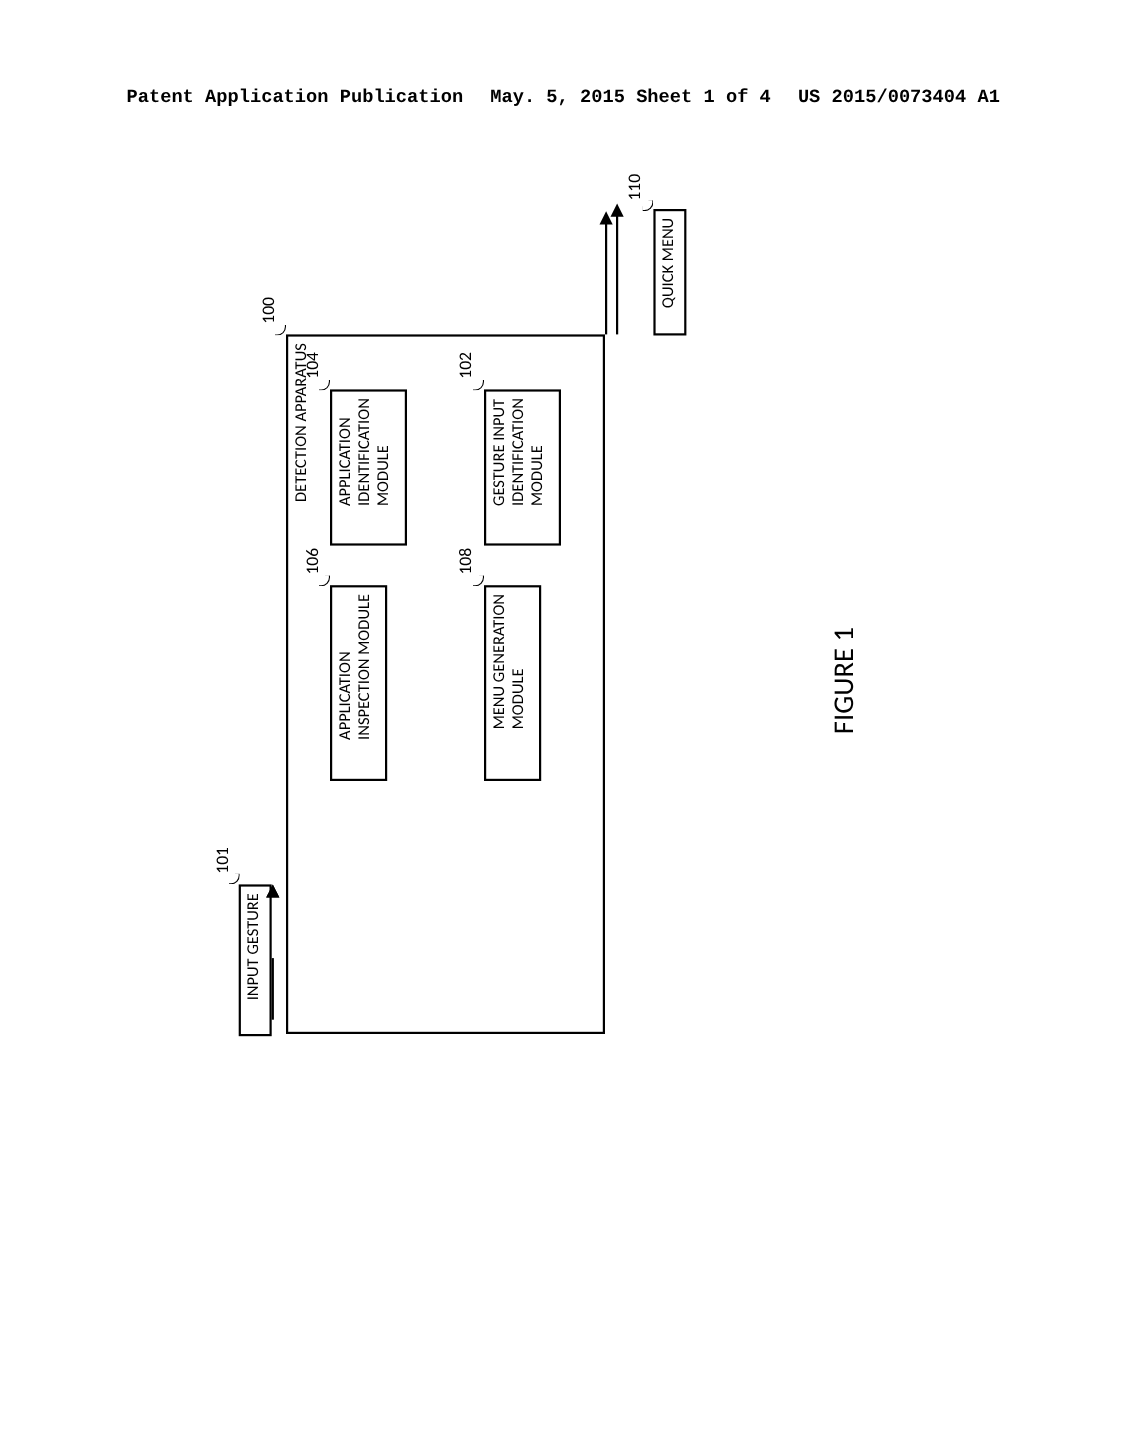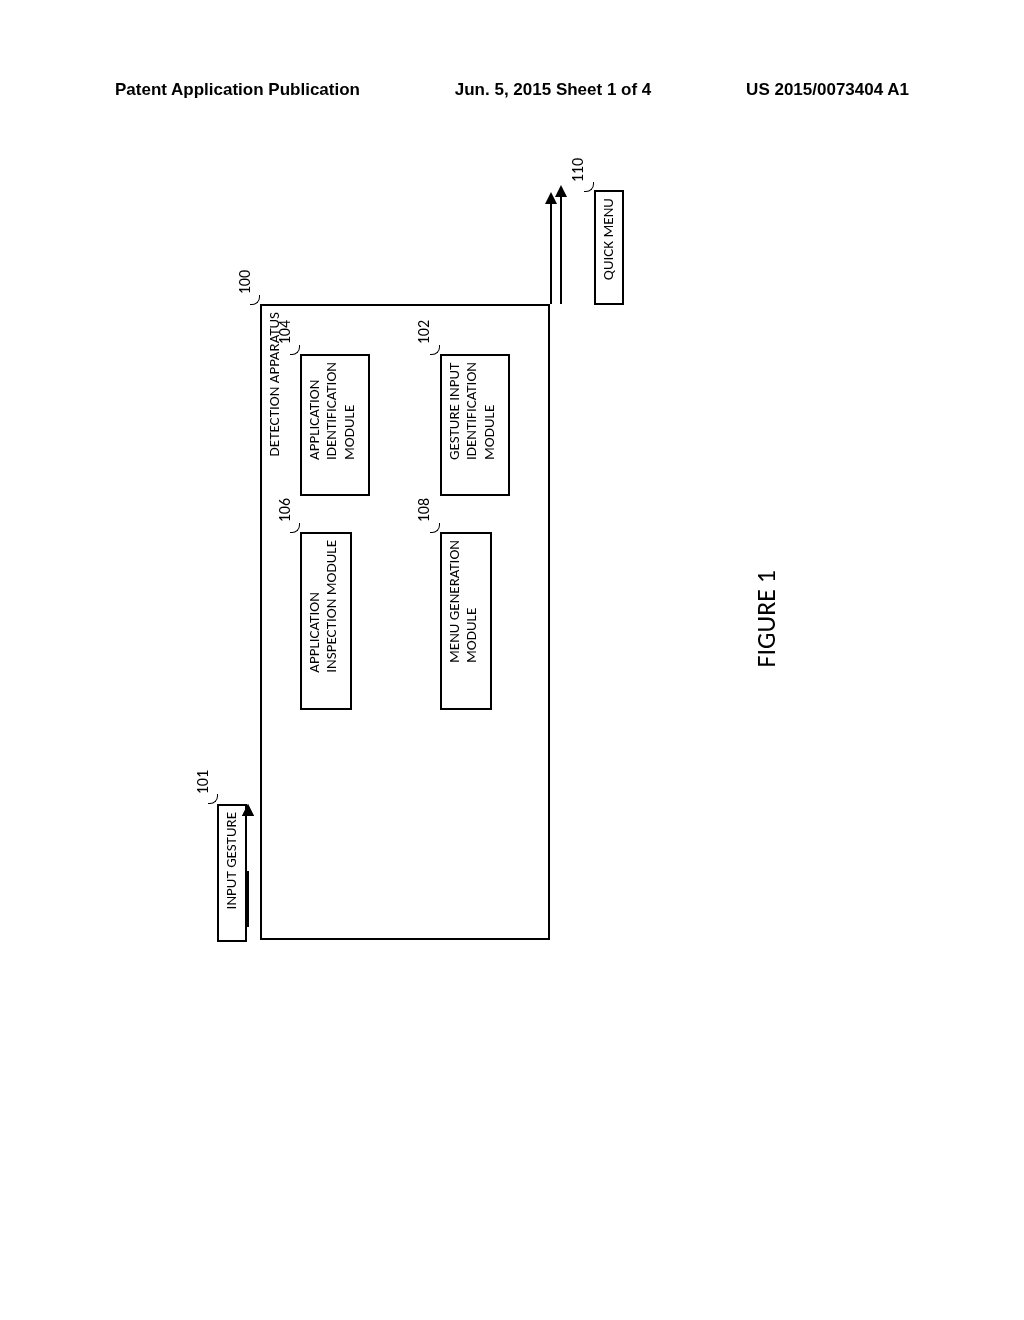--- a/index.html
+++ b/index.html
@@ -18,21 +18,21 @@
       position: absolute;
       top: 80px;
       left: 115px;
       right: 115px;
       display: flex;
       justify-content: space-between;
       font-size: 17px;
       font-weight: bold;
     }
     .header span {
-      font-family: Liberation Sans, sans-serif;
+      font-family: Liberation Mono, monospace;
     }
     .diagram-area {
       position: absolute;
       top: 170px;
       left: 0;
       width: 1024px;
       height: 1000px;
     }
     .box {
       position: absolute;
@@ -92,21 +92,21 @@
       font-size: 26px;
       writing-mode: vertical-rl;
       transform: rotate(180deg);
     }
   </style>
 </head>
 <body>
 
 <div class="header">
   <span>Patent Application Publication</span>
-  <span>Jun. 5, 2015  Sheet 1 of 4</span>
+  <span>May. 5, 2015  Sheet 1 of 4</span>
   <span>US 2015/0073404 A1</span>
 </div>
 
 <div class="diagram-area">
 
   <div class="box" style="left:217px; top:634px; width:30px; height:138px;">
     <span class="box-label">INPUT GESTURE</span>
   </div>
 
   <div class="ref-label" style="left:193px; top:600px;">101</div>

